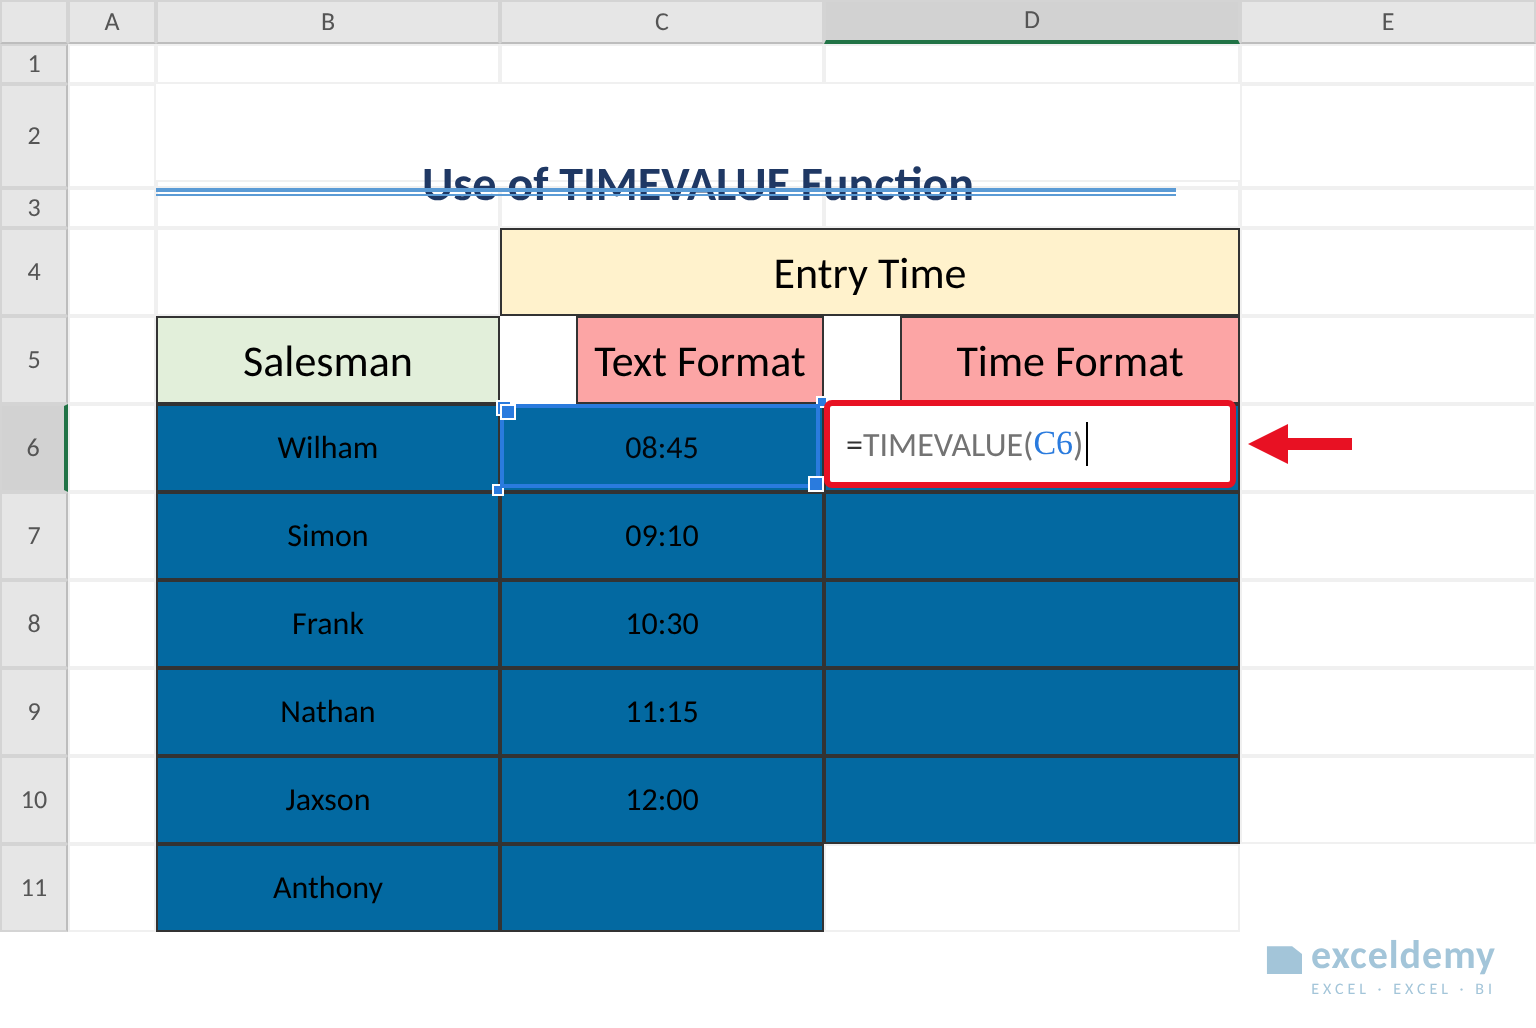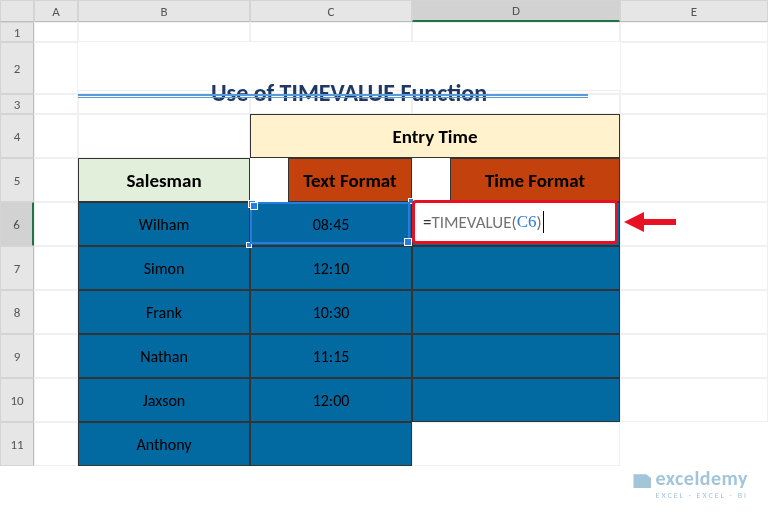--- a/index.html
+++ b/index.html
@@ -11,24 +11,24 @@
 .colhdr { border-bottom: 1px solid #bdbdbd; }
 .rowhdr { border-right: 1px solid #bdbdbd; }
 .colhdr.active { background: #d2d2d2; border-bottom: 2px solid #217346; }
 .rowhdr.active { background: #d2d2d2; border-right: 2px solid #217346; }
 
 .cell { border: 1px solid #f0f0f0; position: relative; }
 
 .title { font-family: 'Segoe UI', Calibri, sans-serif; font-size: 24px; font-weight: 700; color: #1f3864; display: flex; align-items: center; justify-content: center; margin-top: 48px; }
 .titleunderline { position: absolute; left: 78px; width: 510px; top: 94px; height: 4px; border-top: 2px solid #5b9bd5; border-bottom: 1px solid #5b9bd5; }
 
-.thead { display: flex; align-items: center; justify-content: center; font-size: 19px; font-weight: 700; border: 1px solid #333; }
+.thead { display: flex; align-items: center; justify-content: center; font-size: 22px; font-weight: 400; border: 1px solid #333; }
 .sal { background: #e2efda; }
 .entry { background: #fff2cc; }
-.tf { background: #c2410c; margin-left: 38px; }
+.tf { background: #fca5a5; margin-left: 38px; }
 
 .td { display: flex; align-items: center; justify-content: center; font-size: 16px; border: 1px solid #333; background: #0369a1; }
 
 .selC6 { position: absolute; border: 2px solid #2a7bde; background: rgba(42,123,222,0.05); pointer-events: none; z-index: 5; }
 .selC6::before, .selC6::after { content: ''; position: absolute; width: 6px; height: 6px; background: #2a7bde; border: 1px solid #fff; }
 .selC6::before { top: -4px; left: -4px; }
 .selC6::after { bottom: -4px; right: -4px; }
 .c6corners::before, .c6corners::after { content: ''; position: absolute; width: 6px; height: 6px; background: #2a7bde; border: 1px solid #fff; z-index: 6; }
 
 .editcell { position: absolute; border: 3px solid #e81123; border-radius: 4px; background: #fff; display: flex; align-items: center; padding: 0 8px; font-size: 17px; font-family: Calibri, sans-serif; z-index: 10; }
@@ -93,21 +93,21 @@
   <div class="rowhdr active">6</div>
   <div class="cell"></div>
   <div class="td">Wilham</div>
   <div class="td">08:45</div>
   <div class="td"></div>
   <div class="cell"></div>
 
   <div class="rowhdr">7</div>
   <div class="cell"></div>
   <div class="td">Simon</div>
-  <div class="td">12:10</div>
+  <div class="td">09:10</div>
   <div class="td"></div>
   <div class="cell"></div>
 
   <div class="rowhdr">8</div>
   <div class="cell"></div>
   <div class="td">Frank</div>
   <div class="td">10:30</div>
   <div class="td"></div>
   <div class="cell"></div>
 

